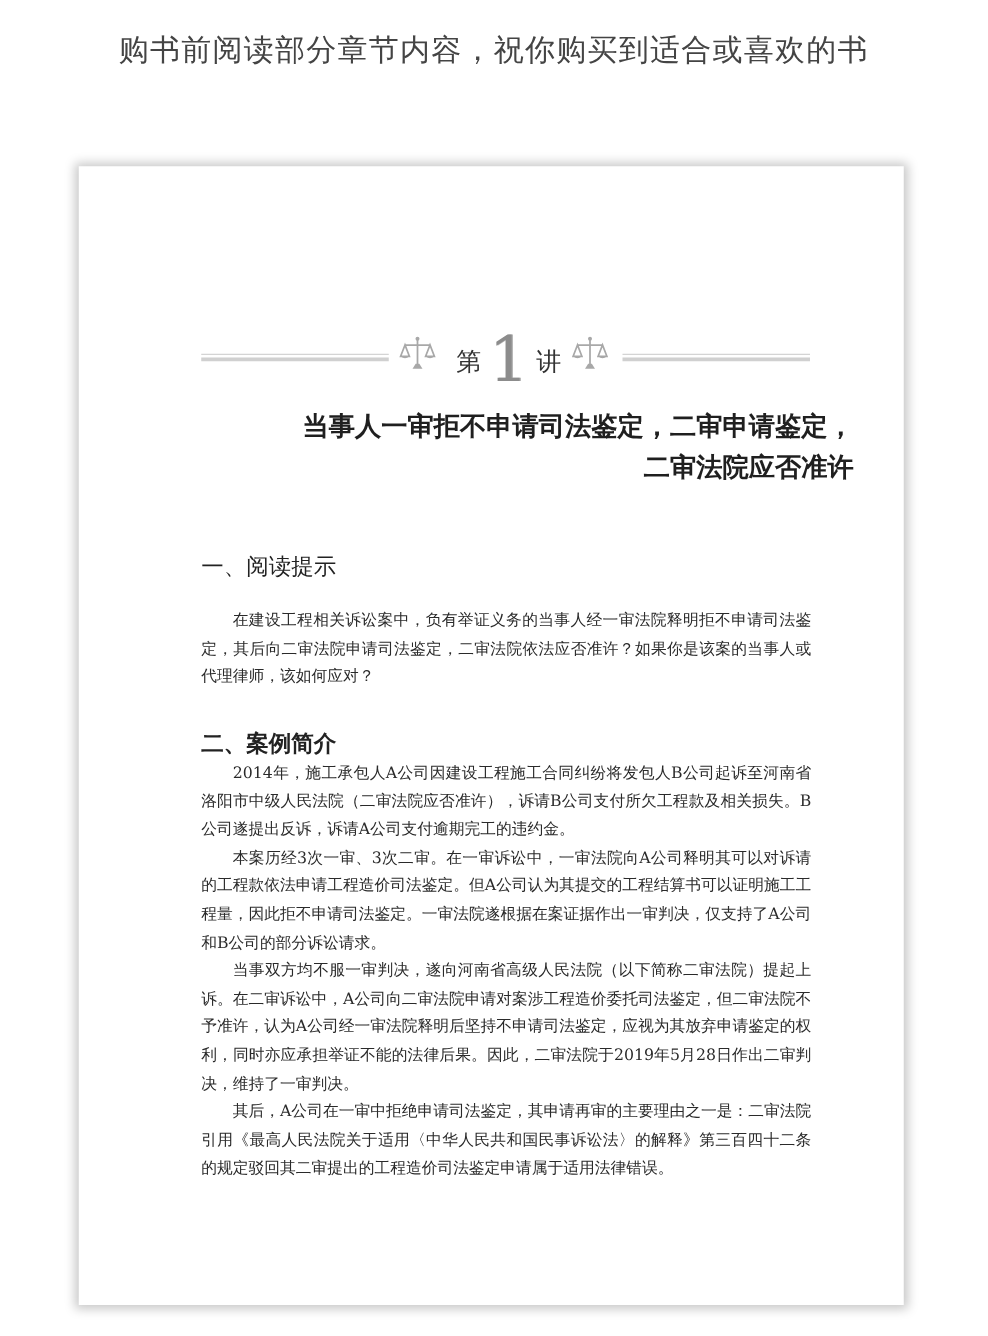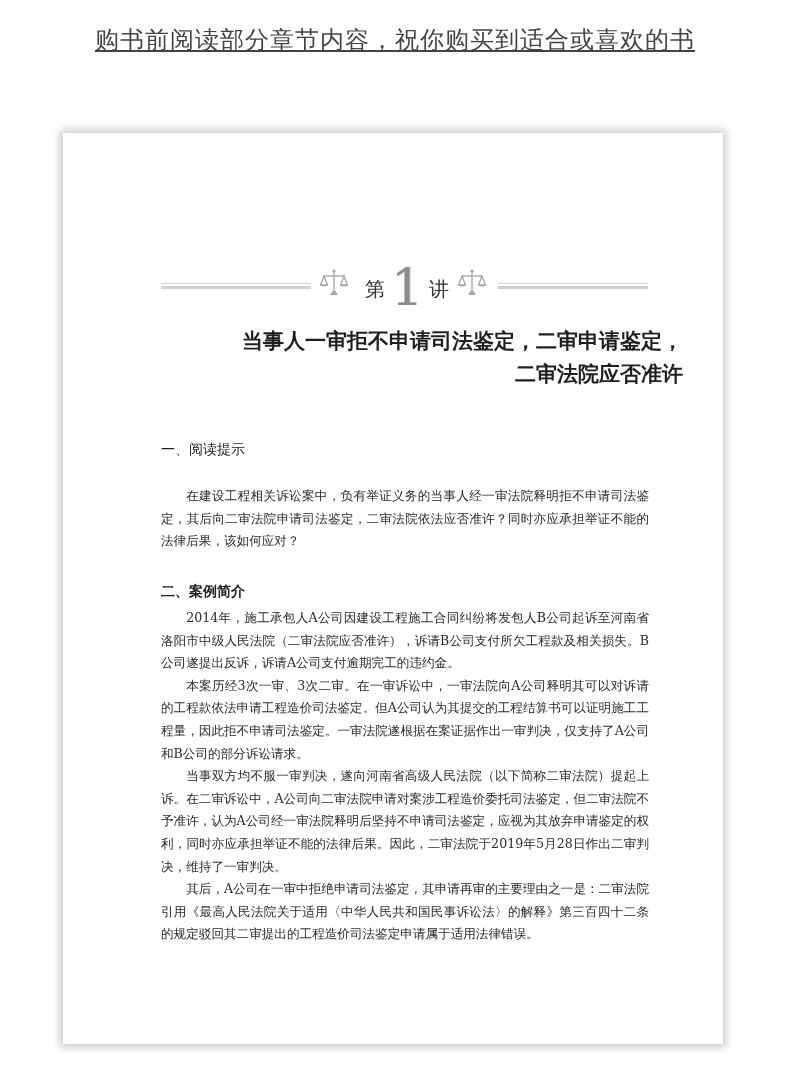--- a/index.html
+++ b/index.html
@@ -17,21 +17,20 @@
     .banner {
       position: absolute;
       left: 0;
       top: 24px;
       width: 790px;
       text-align: center;
       font-family: "DejaVu Sans", sans-serif;
       font-size: 24px;
       color: #444444;
       letter-spacing: 1px;
-      text-decoration: underline;
     }
     .page {
       position: absolute;
       left: 63px;
       top: 133px;
       width: 660px;
       height: 911px;
       background: #ffffff;
       box-shadow: 0 0 8px 3px rgba(0,0,0,0.22);
     }
@@ -95,21 +94,21 @@
       font-size: 21px;
       color: #1f1f1f;
       line-height: 32px;
     }
     .title.l1 { top: 192px; }
     .title.l2 { top: 225px; }
     .section-heading {
       position: absolute;
       left: 98px;
       font-family: "DejaVu Sans", sans-serif;
-      font-size: 14px;
+      font-size: 18px;
       color: #222;
     }
     .para-block {
       position: absolute;
       left: 98px;
       width: 488px;
       font-family: "DejaVu Serif", serif;
       font-size: 12.6px;
       color: #2a2a2a;
       line-height: 22.6px;
@@ -164,21 +163,21 @@
     </svg>
     <div class="deco-line right"></div>
   </div>
 
   <div class="title l1">当事人一审拒不申请司法鉴定，二审申请鉴定，</div>
   <div class="title l2">二审法院应否准许</div>
 
   <div class="section-heading" style="top:308px;">一、阅读提示</div>
 
   <div class="para-block" style="top:352px;">
-    <p class="last-line-left">在建设工程相关诉讼案中，负有举证义务的当事人经一审法院释明拒不申请司法鉴定，其后向二审法院申请司法鉴定，二审法院依法应否准许？同时亦应承担举证不能的法律后果，该如何应对？</p>
+    <p class="last-line-left">在建设工程相关诉讼案中，负有举证义务的当事人经一审法院释明拒不申请司法鉴定，其后向二审法院申请司法鉴定，二审法院依法应否准许？如果你是该案的当事人或代理律师，该如何应对？</p>
   </div>
 
   <div class="section-heading" style="top:450px;font-weight:bold;">二、案例简介</div>
 
   <div class="para-block" style="top:474px;">
     <p class="last-line-left">2014年，施工承包人A公司因建设工程施工合同纠纷将发包人B公司起诉至河南省洛阳市中级人民法院（二审法院应否准许），诉请B公司支付所欠工程款及相关损失。B公司遂提出反诉，诉请A公司支付逾期完工的违约金。</p>
     <p class="last-line-left">本案历经3次一审、3次二审。在一审诉讼中，一审法院向A公司释明其可以对诉请的工程款依法申请工程造价司法鉴定。但A公司认为其提交的工程结算书可以证明施工工程量，因此拒不申请司法鉴定。一审法院遂根据在案证据作出一审判决，仅支持了A公司和B公司的部分诉讼请求。</p>
     <p class="last-line-left">当事双方均不服一审判决，遂向河南省高级人民法院（以下简称二审法院）提起上诉。在二审诉讼中，A公司向二审法院申请对案涉工程造价委托司法鉴定，但二审法院不予准许，认为A公司经一审法院释明后坚持不申请司法鉴定，应视为其放弃申请鉴定的权利，同时亦应承担举证不能的法律后果。因此，二审法院于2019年5月28日作出二审判决，维持了一审判决。</p>
     <p class="last-line-left">其后，A公司在一审中拒绝申请司法鉴定，其申请再审的主要理由之一是：二审法院引用《最高人民法院关于适用〈中华人民共和国民事诉讼法〉的解释》第三百四十二条的规定驳回其二审提出的工程造价司法鉴定申请属于适用法律错误。</p>
   </div>

